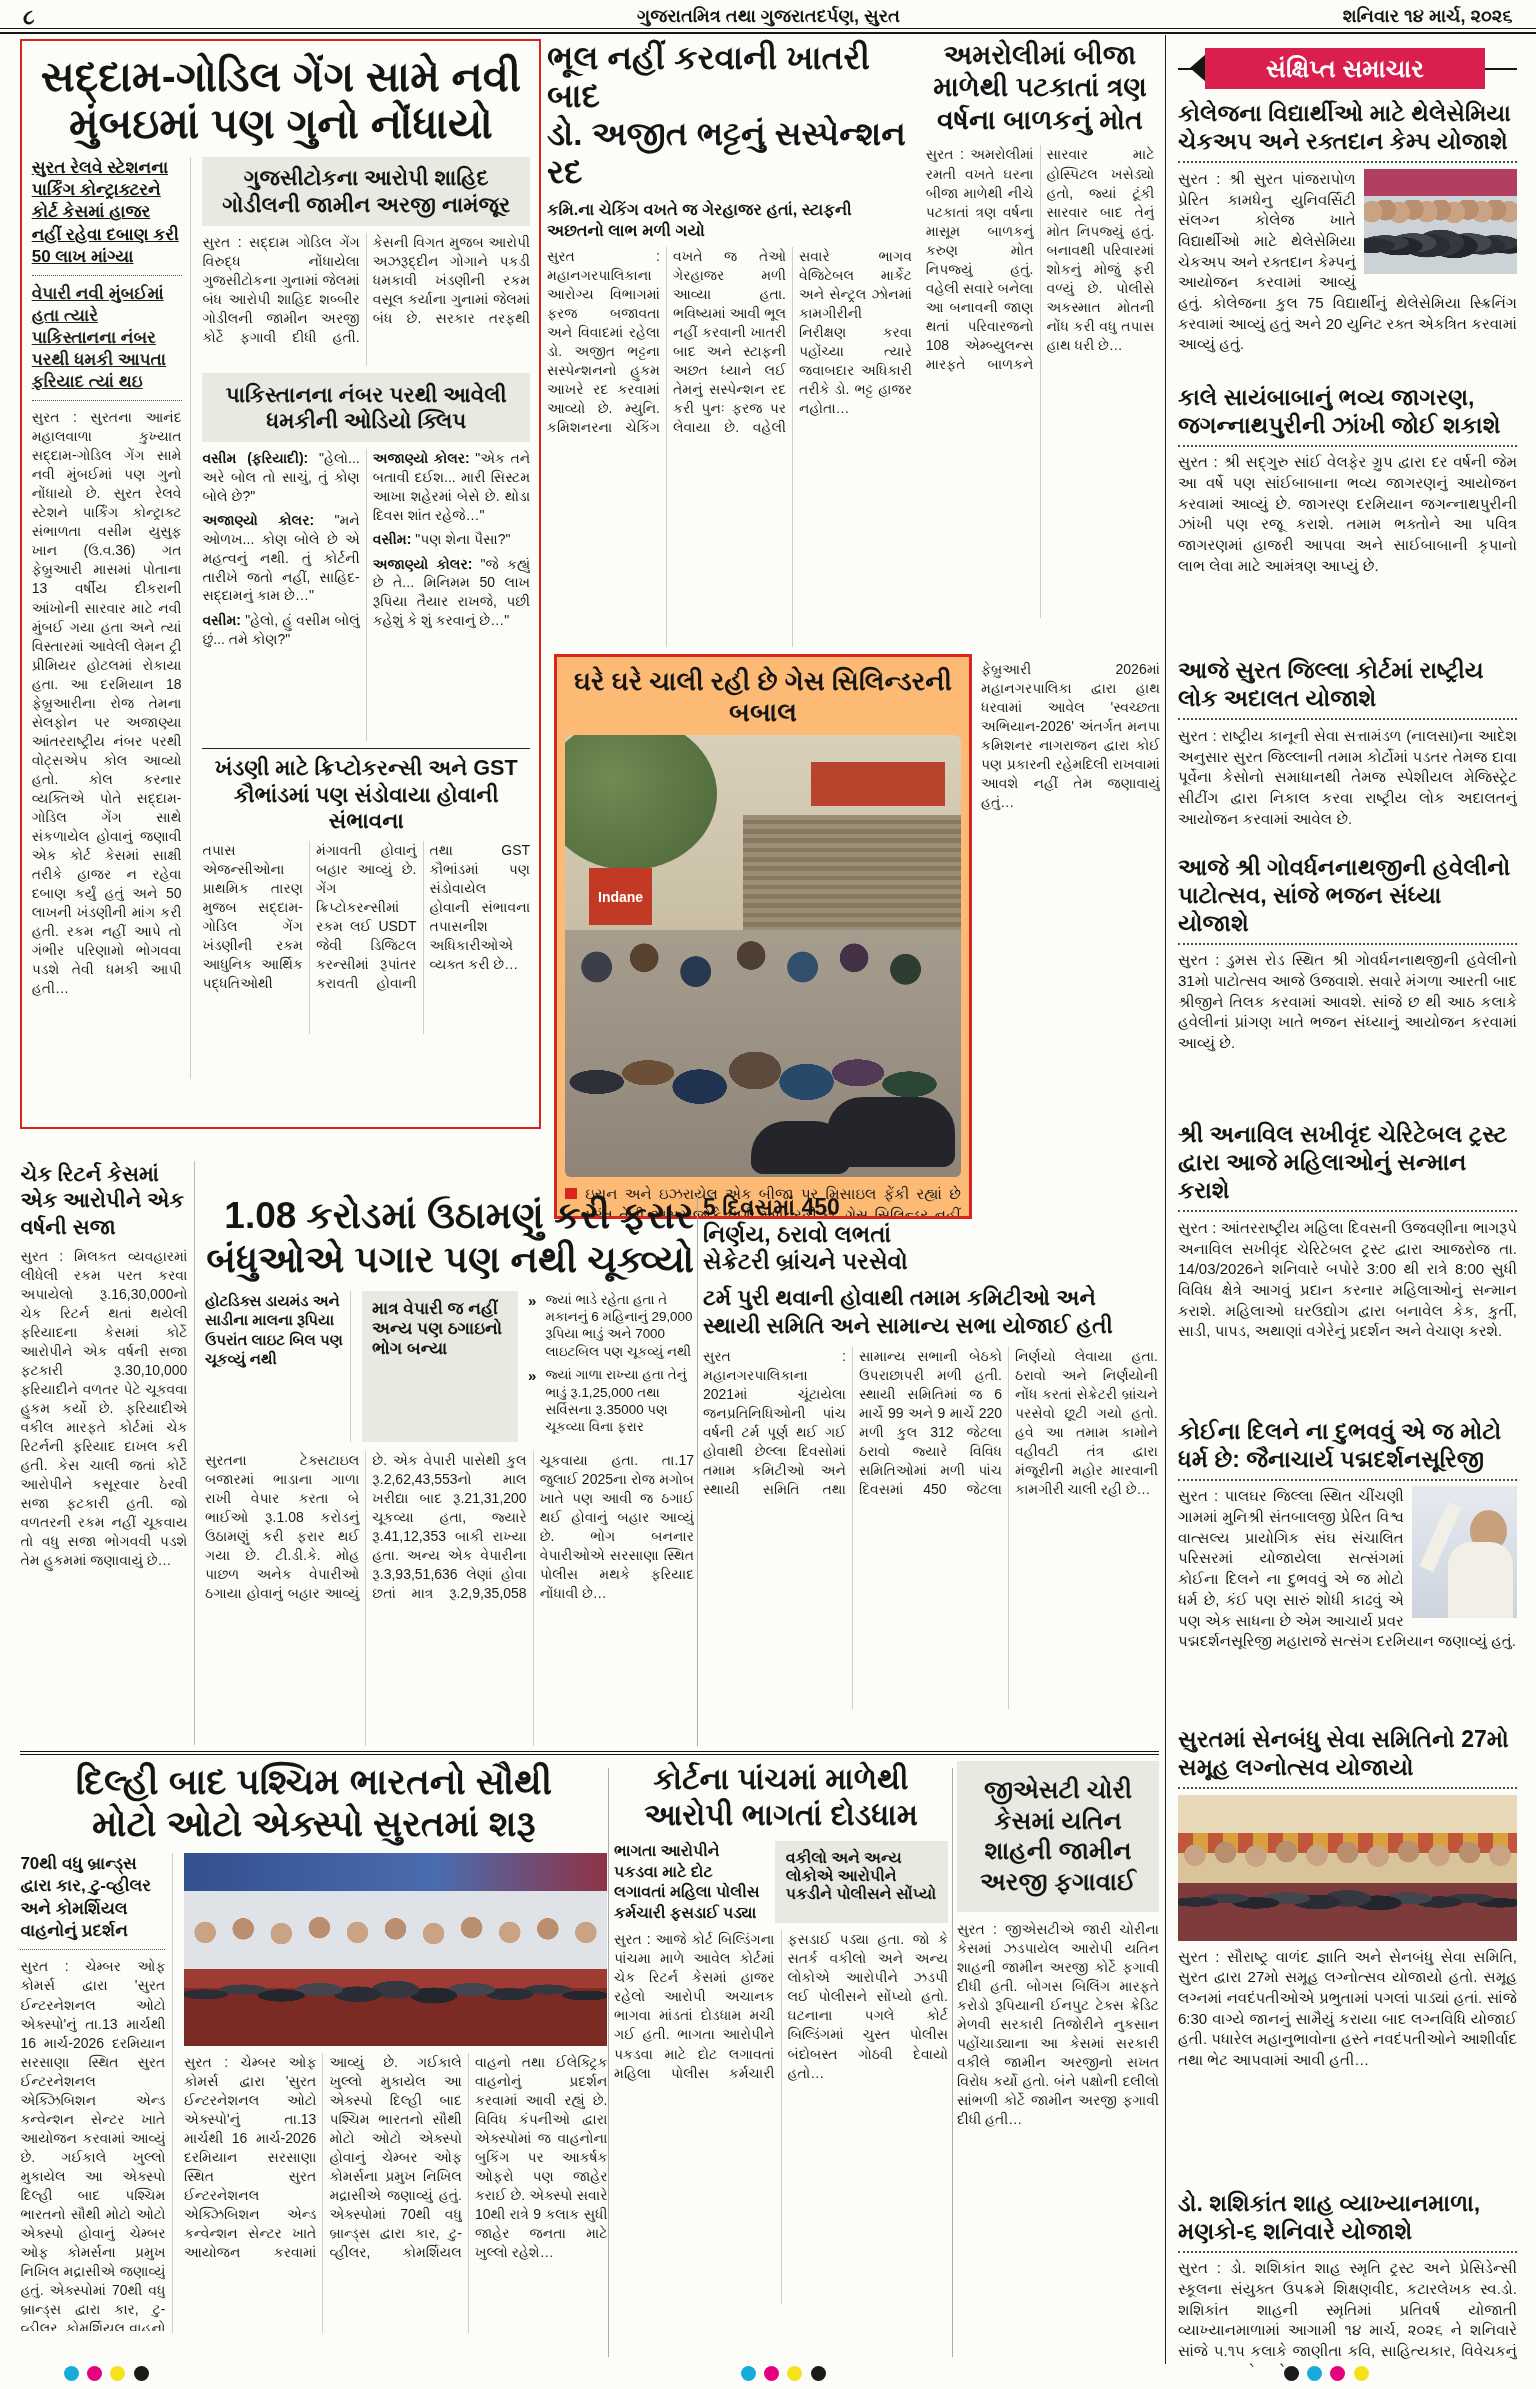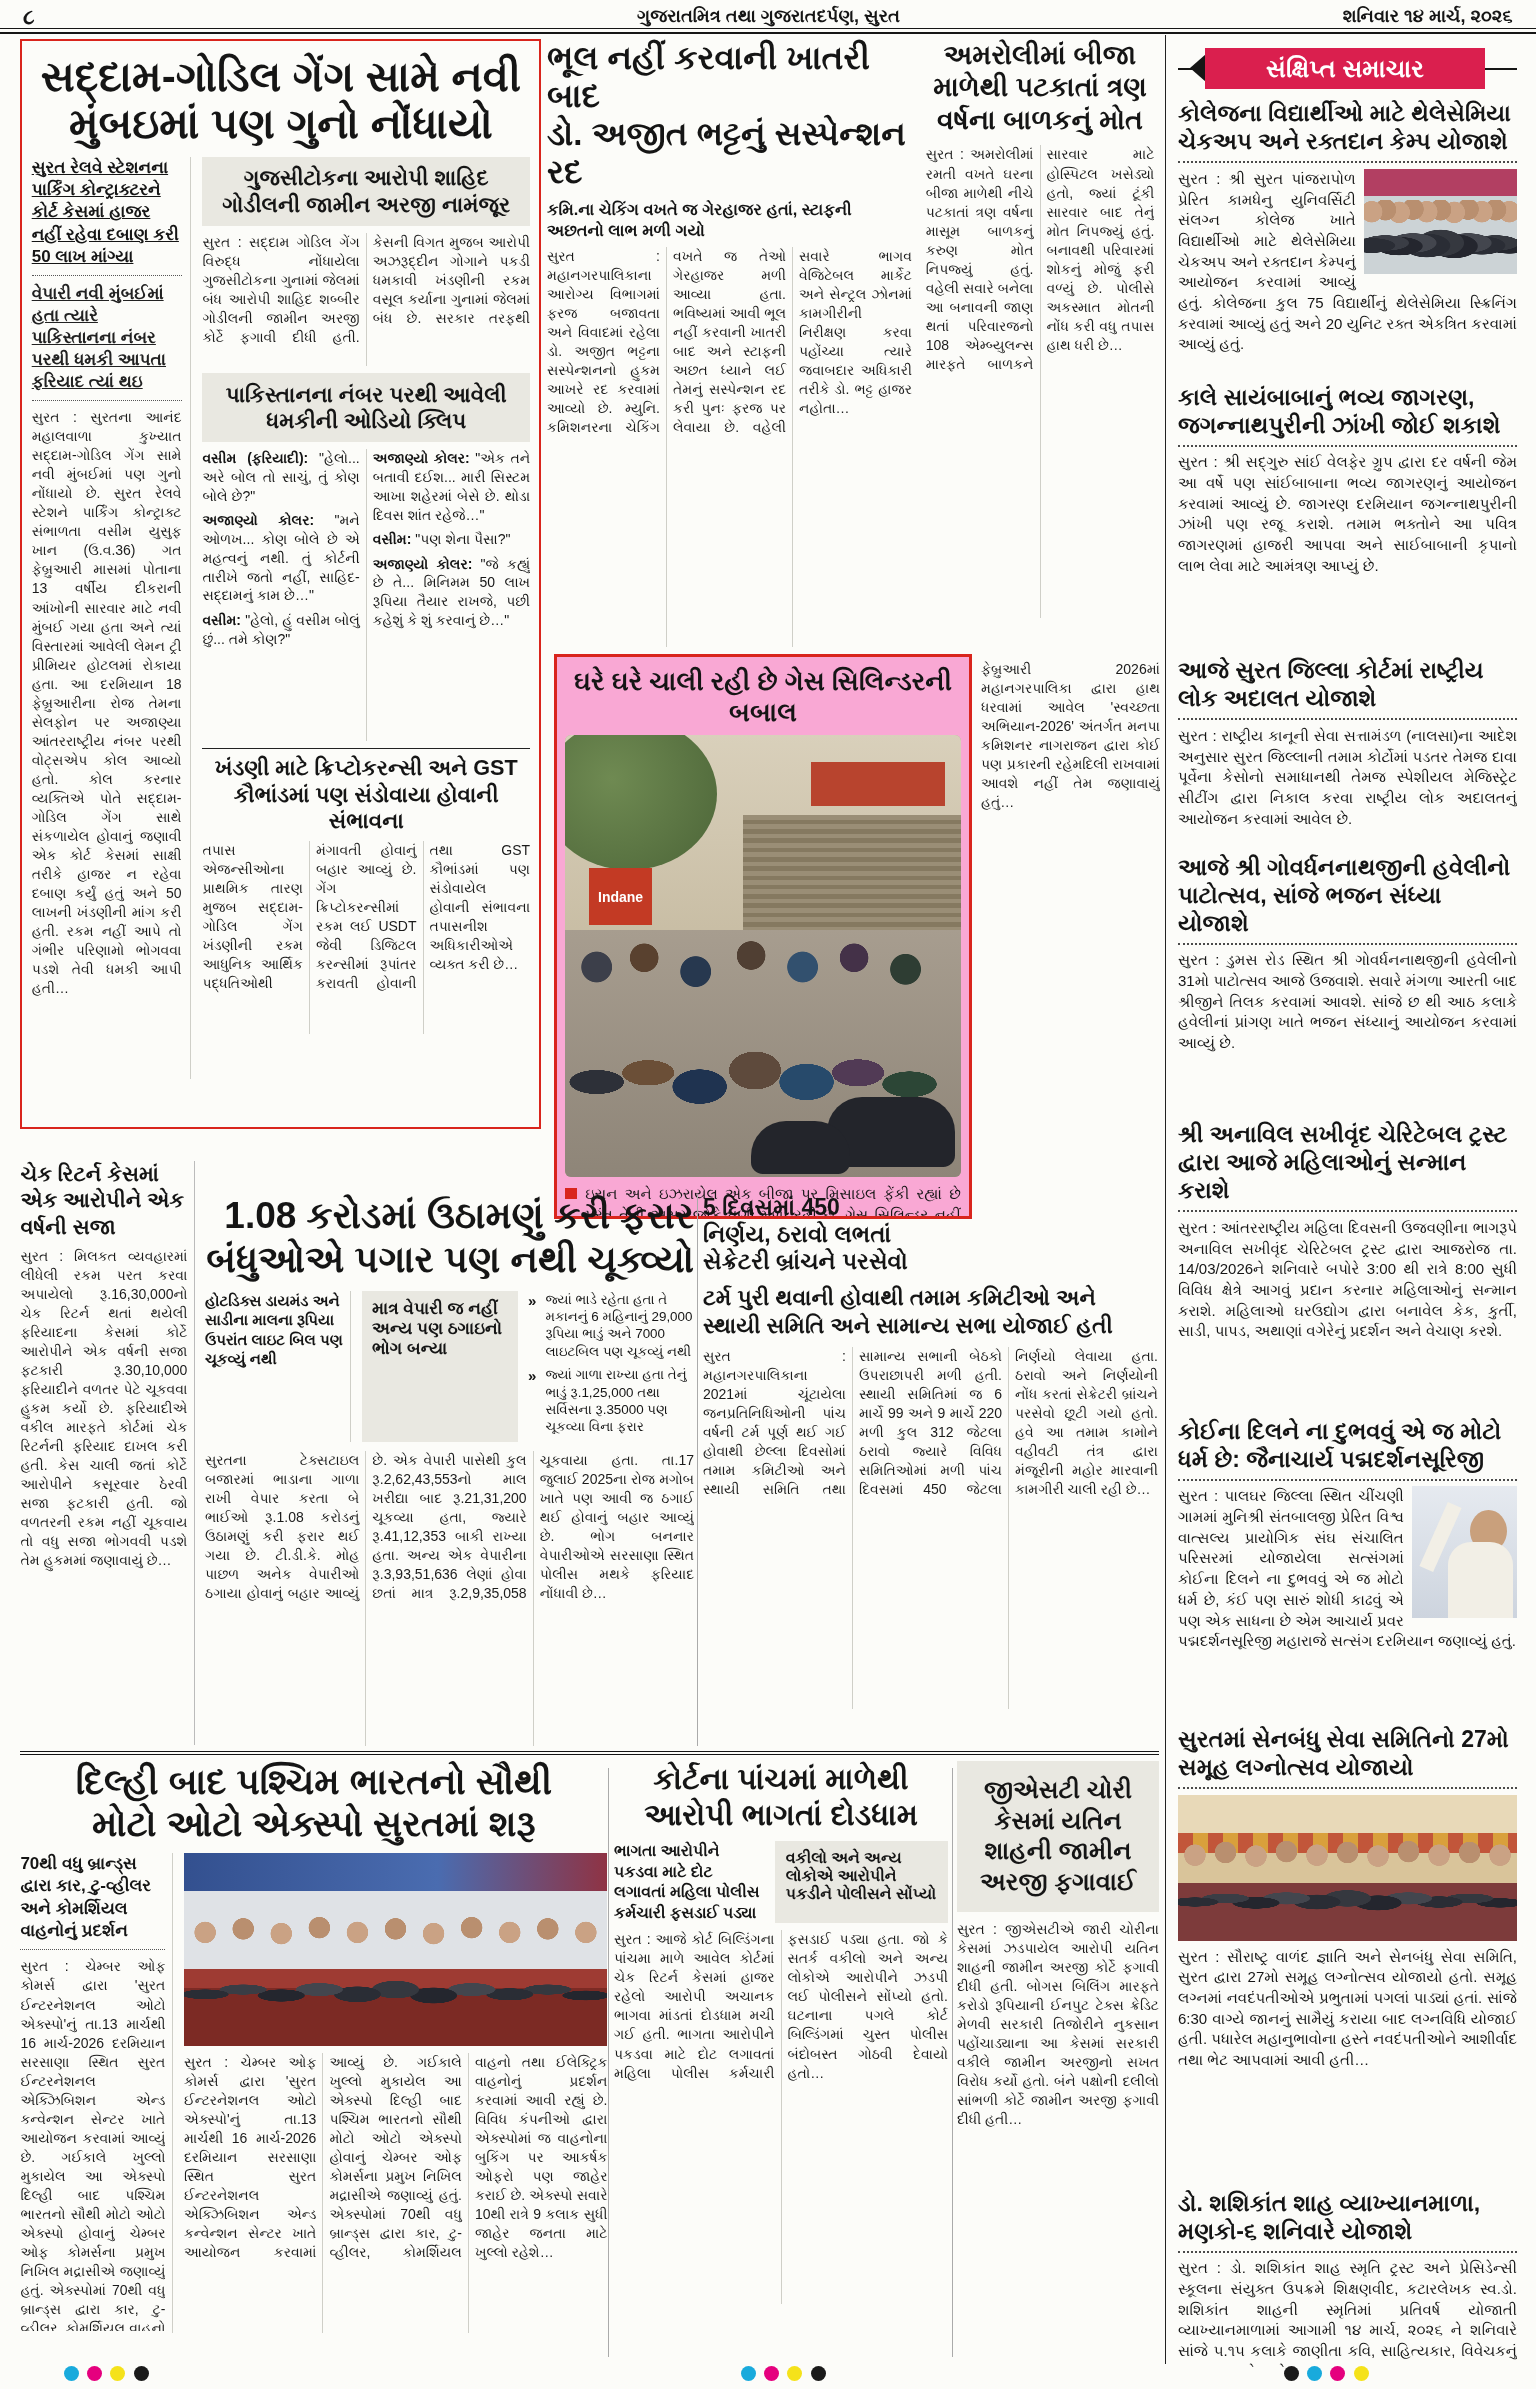--- a/index.html
+++ b/index.html
@@ -35,21 +35,21 @@
   .dlg b{font-weight:bold;}
   
   #susp{left:547px;top:39px;width:365px;height:608px;overflow:hidden;}
   #susp .hl{font-size:33px;font-weight:bold;line-height:1.15;margin-bottom:8.2px;}
   #susp .lede{font-size:16.3px;font-weight:bold;margin-bottom:5.8px;line-height:1.3;}
   
   #amroli{left:921px;top:39px;width:238px;height:607px;overflow:hidden;padding:0 4.7px;}
   #amroli .hl{font-size:27px;font-weight:bold;line-height:1.2;text-align:center;margin-bottom:9.3px;}
   #cont2{left:981px;top:660px;width:179px;height:543px;overflow:hidden;}
   
-  #gas{left:554px;top:654px;width:418px;height:565px;border:3.5px solid #d9251d;padding:5.8px 8.2px;overflow:hidden;background:#f9a8d4;}
+  #gas{left:554px;top:654px;width:418px;height:565px;border:3.5px solid #d9251d;padding:5.8px 8.2px;overflow:hidden;background:#fdba74;}
   #gas .gt{font-size:26px;font-weight:bold;text-align:center;margin:3.5px 0 7px 0;}
   #gas .cap{font-size:15px;line-height:1.35;text-align:justify;margin-top:7px;position:relative;padding-left:20px;}
   #gas .cap .sq{position:absolute;left:0;top:3.5px;width:11.7px;height:11.7px;background:#d9251d;}
   .photo{position:relative;overflow:hidden;background:#b6ab97;}
   
   #gasphoto{height:442px;border-radius:6px;}
   .ph-sky{position:absolute;left:0;top:0;right:0;height:46%;background:linear-gradient(#d9d0bb,#c8bda4);}
   .ph-tree{position:absolute;left:-23px;top:-17.5px;width:175px;height:152px;border-radius:50%;background:radial-gradient(circle at 40% 40%,#6f8a52,#4c6538);}
   .ph-shutter{position:absolute;right:0;top:18%;width:55%;height:30%;background:repeating-linear-gradient(180deg,#9a8e76 0 4.7px,#857960 4.7px 9.3px);}
   .ph-sign{position:absolute;left:6%;top:30%;width:16%;height:13%;background:#c33a24;color:#fff;font-weight:bold;font-size:14px;display:flex;align-items:center;justify-content:center;}

